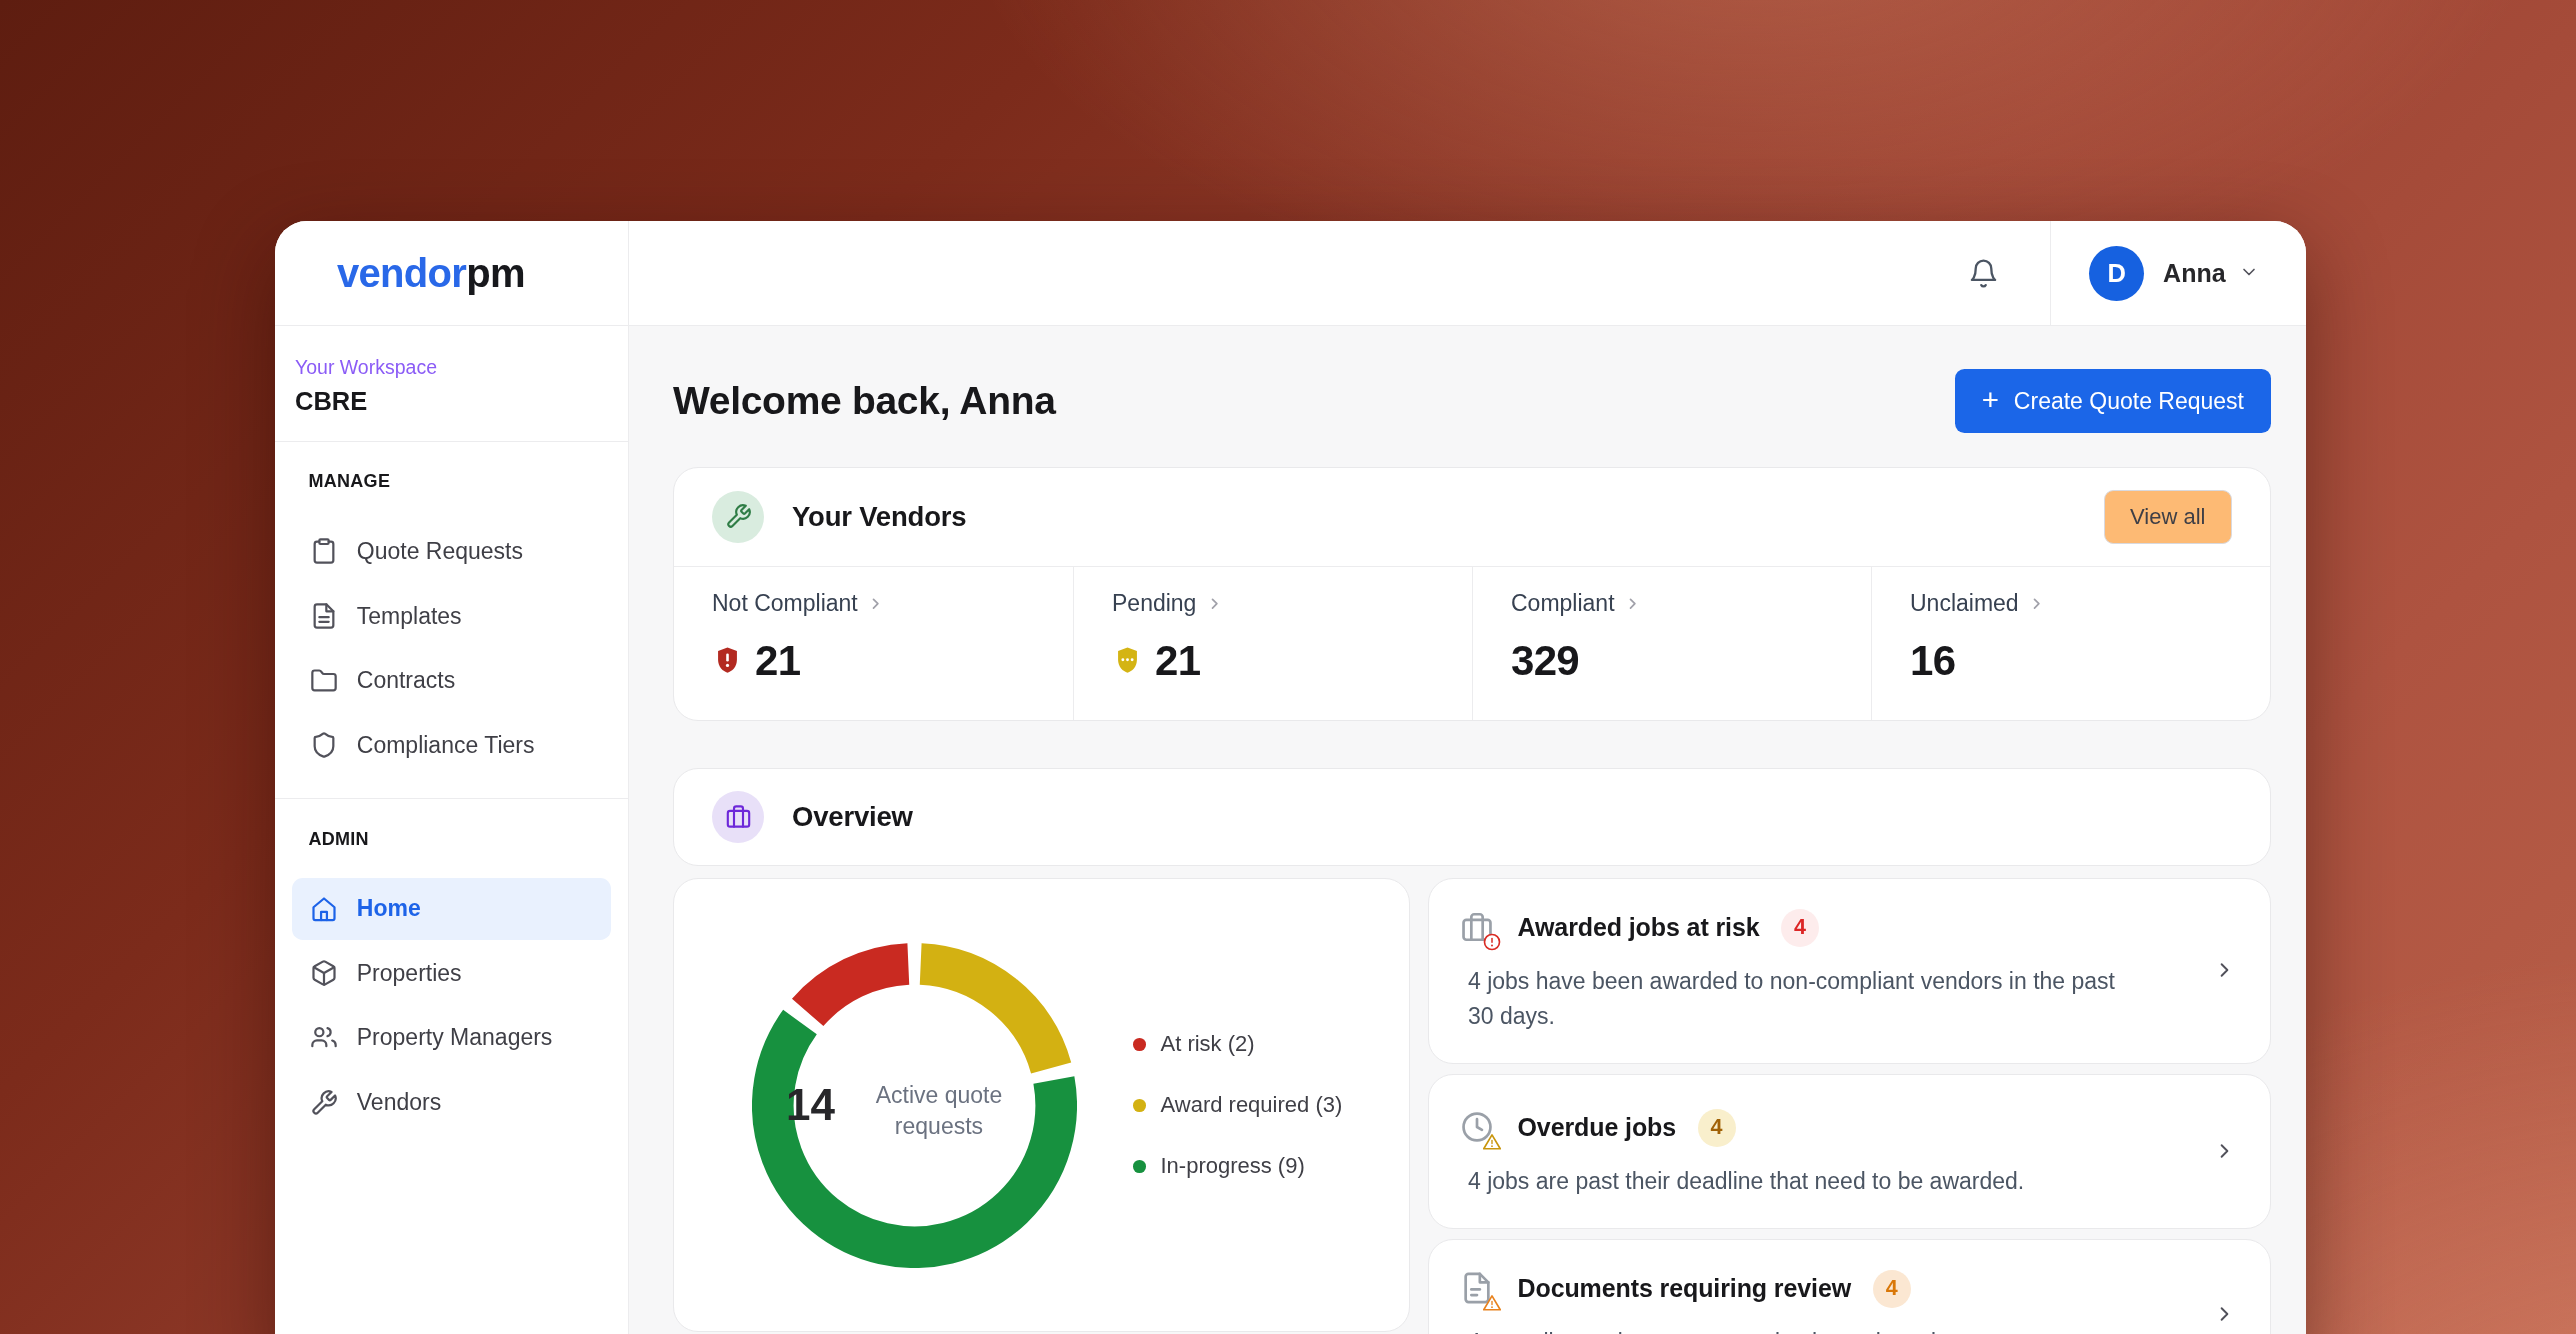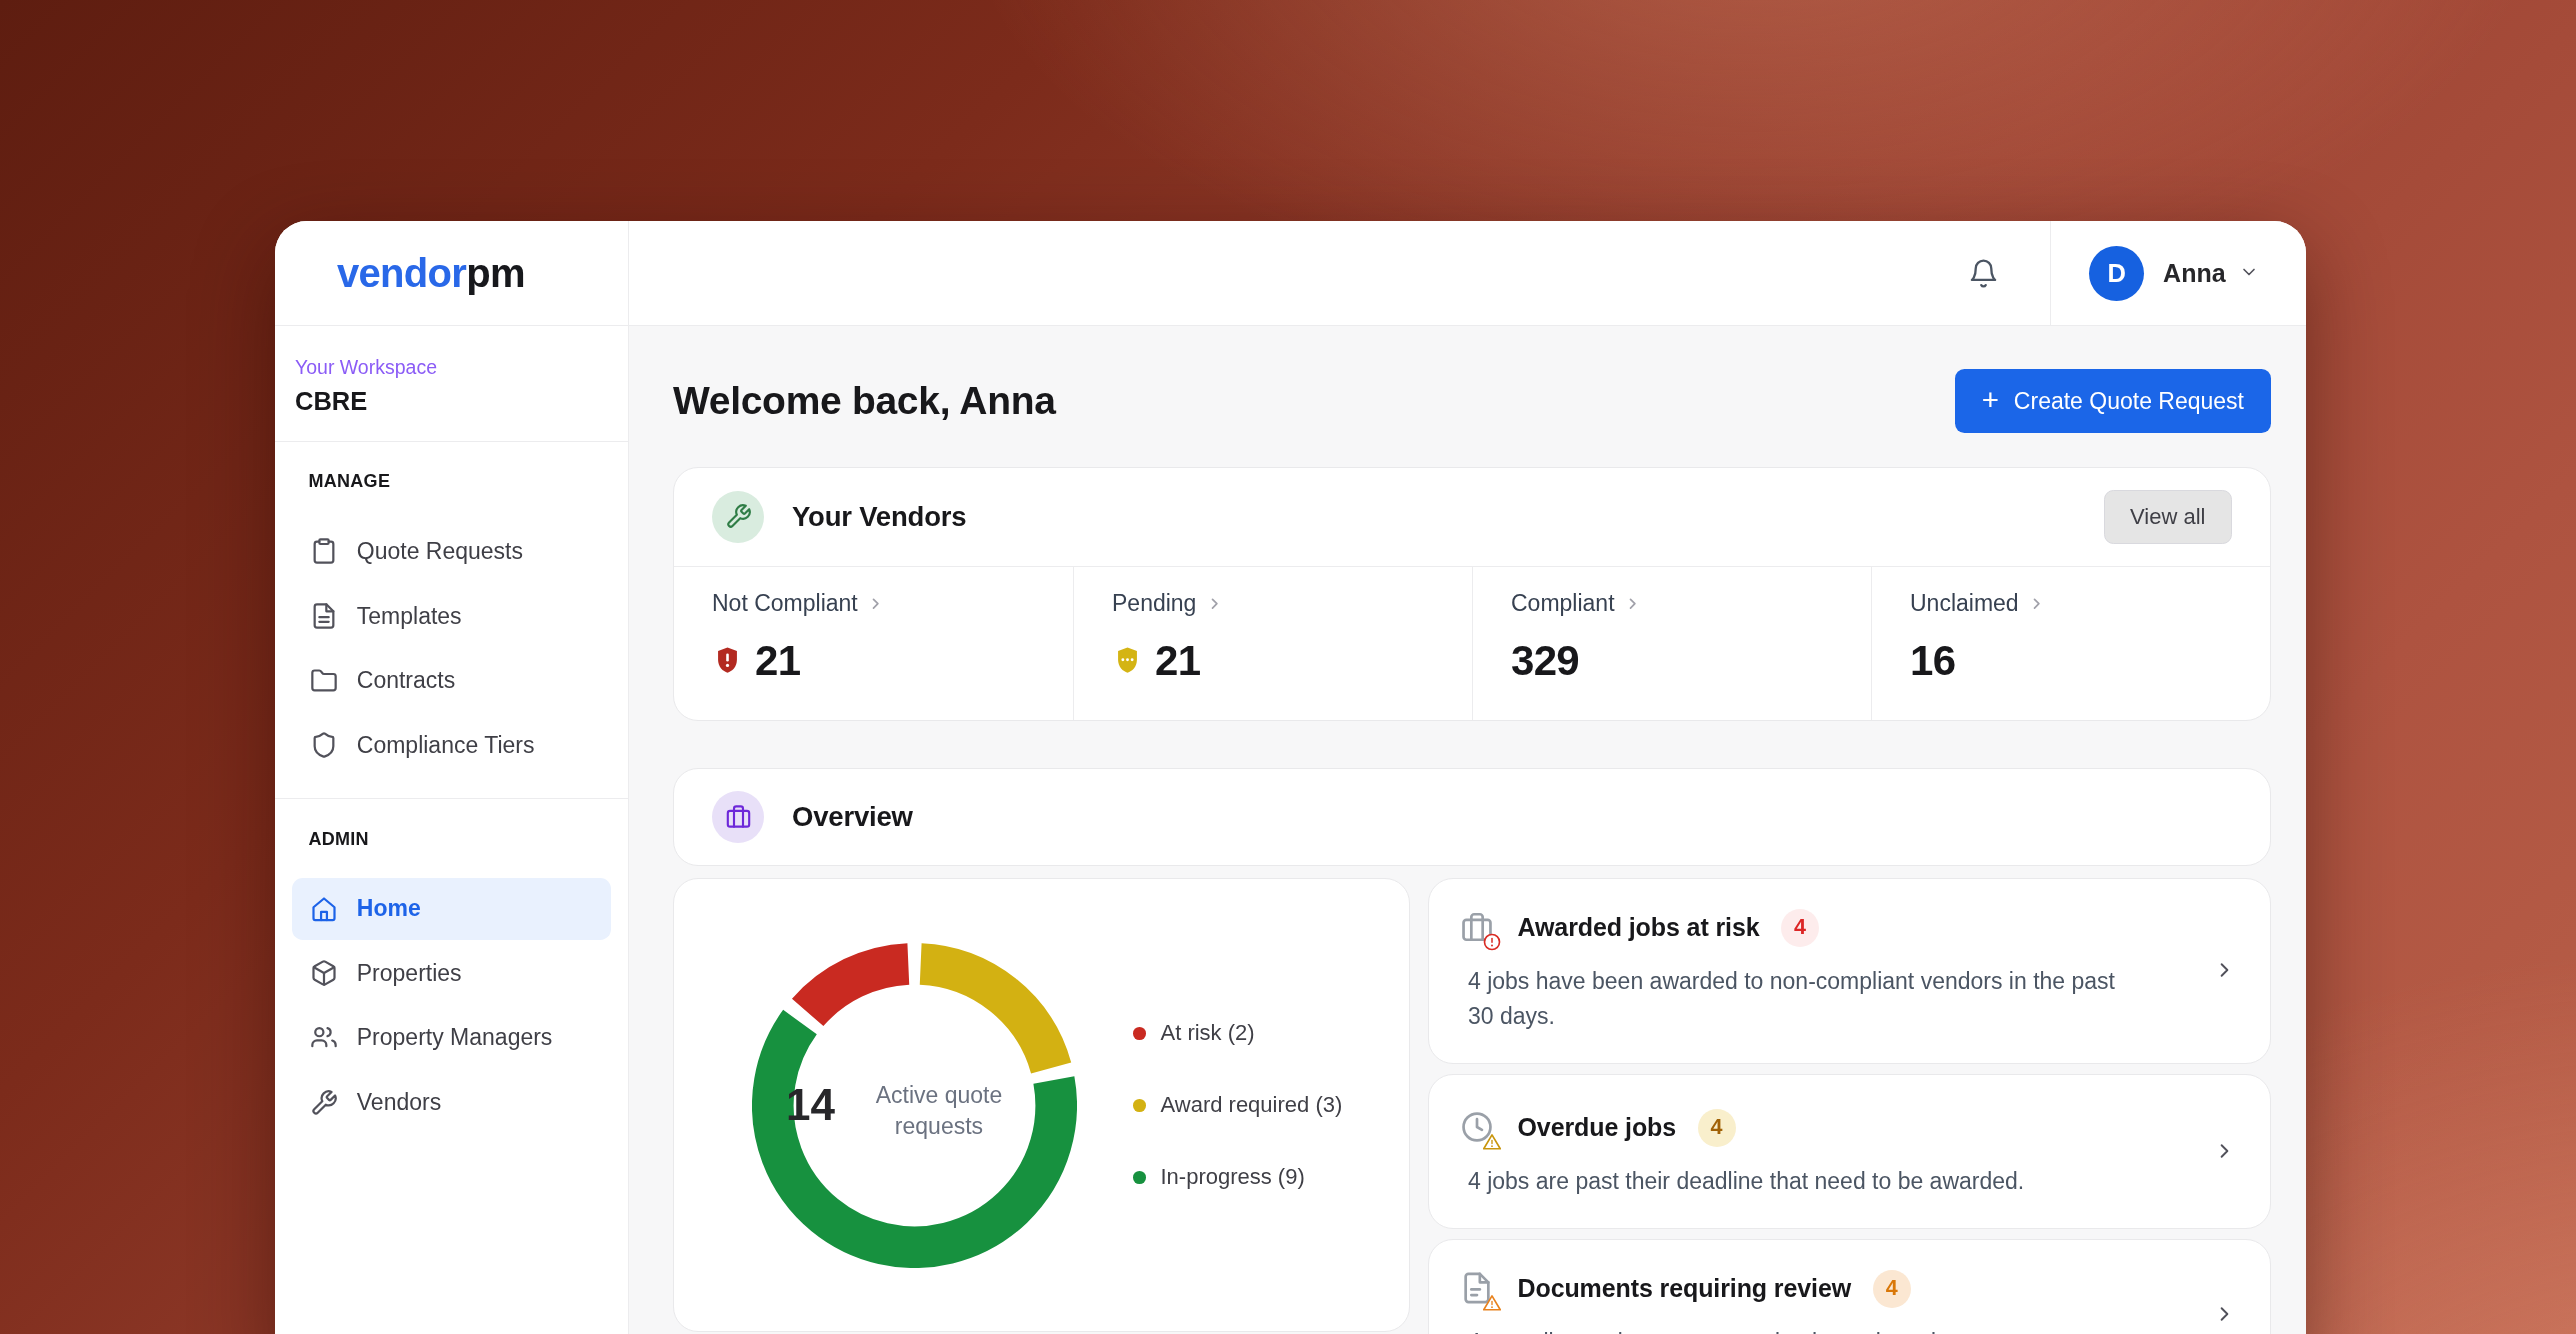--- a/index.html
+++ b/index.html
@@ -48,38 +48,38 @@
   .create-btn .plus { font-size:29.5px; font-weight:400; line-height:1; margin-top:-2.7px; }
   .card { background:#fff; border:0.7px solid #e9e9eb; border-radius:25px; }
   
   .vendors-card { margin-bottom:47px; }
   .card-head { display:flex; align-items:center; padding:21.5px 38px; }
   .icon-circle { width:52px; height:52px; border-radius:50%; display:flex; align-items:center; justify-content:center; flex:0 0 52px; }
   .icon-circle.green { background:#d9ecdf; color:#2f7d46; }
   .icon-circle.purple { background:#e8e0f8; color:#6d28d9; }
   .icon-circle svg { width:27px; height:27px; }
   .card-title { font-size:27.5px; font-weight:600; color:#18181b; margin-left:28px; letter-spacing:-0.2px; }
-  .view-all-btn { margin-left:auto; background:#e5e5e5; border:0.7px solid #d9d9de; border-radius:9.4px; padding:13.4px 25.5px; font-size:22px; color:#3f3f46; font-family:inherit; cursor:pointer; }
+  .view-all-btn { margin-left:auto; background:#fdba74; border:0.7px solid #d9d9de; border-radius:9.4px; padding:13.4px 25.5px; font-size:22px; color:#3f3f46; font-family:inherit; cursor:pointer; }
   .stats { display:grid; grid-template-columns:repeat(4,1fr); border-top:0.7px solid #ececee; }
   .stat { padding:23px 0 35px 38px; border-left:0.7px solid #ececee; }
   .stat:first-child { border-left:none; }
   .stat-label-row { display:flex; align-items:center; gap:9.4px; font-size:23px; color:#374151; margin-bottom:20px; cursor:pointer; }
   .stat-label-row svg { width:17.4px; height:17.4px; stroke:#a1a1aa; }
   .stat-value-row { display:flex; align-items:center; gap:12px; }
   .stat-value-row svg.shield { width:31px; height:36px; }
   .stat-value { font-size:42px; font-weight:600; color:#18181b; letter-spacing:-0.7px; }
   
   .overview-head-card { height:98px; display:flex; align-items:center; padding:0 38px; margin-bottom:12.7px; }
   .overview-grid { display:grid; grid-template-columns:737px 1fr; gap:18px; }
   .donut-card { height:454px; display:flex; align-items:center; padding-left:78px; }
   .donut-wrap { position:relative; width:325px; height:325px; flex:0 0 325px; }
   .donut-center { position:absolute; inset:0; display:flex; flex-direction:row; align-items:center; justify-content:center; text-align:center; }
   .donut-value { font-size:44px; font-weight:600; color:#27272a; }
   .donut-label { font-size:23px; color:#6b7280; width:208px; line-height:1.35; margin-top:12px; }
-  .legend { margin-left:56px; display:flex; flex-direction:column; gap:46px; }
+  .legend { margin-left:56px; display:flex; flex-direction:column; gap:35px; }
   .legend-row { display:flex; align-items:center; gap:14.8px; }
   .legend-dot { width:12.7px; height:12.7px; border-radius:50%; flex:0 0 12.7px; }
   .legend-text { font-size:22px; color:#3f3f46; }
   
   .alerts-col { display:flex; flex-direction:column; gap:10px; }
   .alert-card { position:relative; padding:29.5px 114px 29.5px 31px; cursor:pointer; }
   .alert-card.c2 { padding-top:34px; }
   .alert-head { display:flex; align-items:center; gap:21.5px; }
   .alert-icon { position:relative; width:36px; height:36px; flex:0 0 36px; color:#9aa0a8; }
   .alert-icon > svg.base { width:34px; height:34px; }

